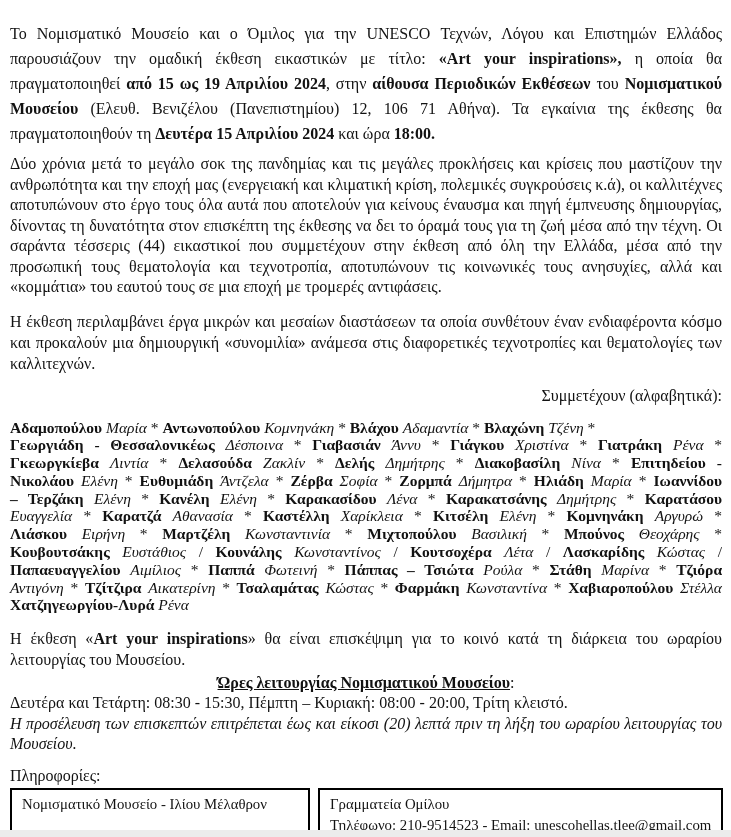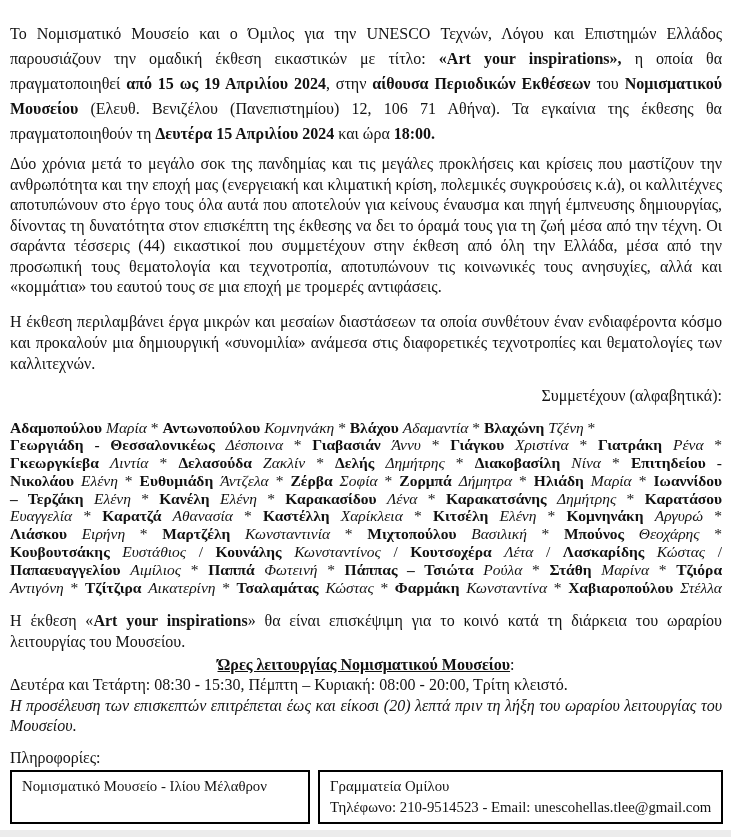--- a/index.html
+++ b/index.html
@@ -63,20 +63,21 @@
     <div class="artist-line short"><span class="rb">Αδαμοπούλου </span><span class="ri">Μαρία</span><span> * </span><span class="rb">Αντωνοπούλου </span><span class="ri">Κομνηνάκη</span><span> * </span><span class="rb">Βλάχου </span><span class="ri">Αδαμαντία</span><span> * </span><span class="rb">Βλαχώνη </span><span class="ri">Τζένη</span><span> *</span></div>
     <div class="artist-line"><span class="rb">Γεωργιάδη - Θεσσαλονικέως </span><span class="ri">Δέσποινα</span><span> * </span><span class="rb">Γιαβασιάν </span><span class="ri">Άννυ</span><span> * </span><span class="rb">Γιάγκου </span><span class="ri">Χριστίνα</span><span> * </span><span class="rb">Γιατράκη </span><span class="ri">Ρένα</span><span> *</span></div>
     <div class="artist-line"><span class="rb">Γκεωργκίεβα </span><span class="ri">Λιντία</span><span> * </span><span class="rb">Δελασούδα </span><span class="ri">Ζακλίν</span><span> * </span><span class="rb">Δελής </span><span class="ri">Δημήτρης</span><span> * </span><span class="rb">Διακοβασίλη </span><span class="ri">Νίνα</span><span> * </span><span class="rb">Επιτηδείου -</span></div>
     <div class="artist-line"><span class="rb">Νικολάου </span><span class="ri">Ελένη</span><span> * </span><span class="rb">Ευθυμιάδη </span><span class="ri">Άντζελα</span><span> * </span><span class="rb">Ζέρβα </span><span class="ri">Σοφία</span><span> * </span><span class="rb">Ζορμπά </span><span class="ri">Δήμητρα</span><span> * </span><span class="rb">Ηλιάδη </span><span class="ri">Μαρία</span><span> * </span><span class="rb">Ιωαννίδου</span></div>
     <div class="artist-line"><span class="rb">– Τερζάκη </span><span class="ri">Ελένη</span><span> * </span><span class="rb">Κανέλη </span><span class="ri">Ελένη</span><span> * </span><span class="rb">Καρακασίδου </span><span class="ri">Λένα</span><span> * </span><span class="rb">Καρακατσάνης </span><span class="ri">Δημήτρης</span><span> * </span><span class="rb">Καρατάσου</span></div>
     <div class="artist-line"><span class="ri">Ευαγγελία</span><span> * </span><span class="rb">Καρατζά </span><span class="ri">Αθανασία</span><span> * </span><span class="rb">Καστέλλη </span><span class="ri">Χαρίκλεια</span><span> * </span><span class="rb">Κιτσέλη </span><span class="ri">Ελένη</span><span> * </span><span class="rb">Κομνηνάκη </span><span class="ri">Αργυρώ</span><span> *</span></div>
     <div class="artist-line"><span class="rb">Λιάσκου </span><span class="ri">Ειρήνη</span><span> * </span><span class="rb">Μαρτζέλη </span><span class="ri">Κωνσταντινία</span><span> * </span><span class="rb">Μιχτοπούλου </span><span class="ri">Βασιλική</span><span> * </span><span class="rb">Μπούνος </span><span class="ri">Θεοχάρης</span><span> *</span></div>
     <div class="artist-line"><span class="rb">Κουβουτσάκης </span><span class="ri">Ευστάθιος</span><span> / </span><span class="rb">Κουνάλης </span><span class="ri">Κωνσταντίνος</span><span> / </span><span class="rb">Κουτσοχέρα </span><span class="ri">Λέτα</span><span> / </span><span class="rb">Λασκαρίδης </span><span class="ri">Κώστας</span><span> /</span></div>
     <div class="artist-line"><span class="rb">Παπαευαγγελίου </span><span class="ri">Αιμίλιος</span><span> * </span><span class="rb">Παππά </span><span class="ri">Φωτεινή</span><span> * </span><span class="rb">Πάππας – Τσιώτα </span><span class="ri">Ρούλα</span><span> * </span><span class="rb">Στάθη </span><span class="ri">Μαρίνα</span><span> * </span><span class="rb">Τζιόρα</span></div>
     <div class="artist-line"><span class="ri">Αντιγόνη</span><span> * </span><span class="rb">Τζίτζιρα </span><span class="ri">Αικατερίνη</span><span> * </span><span class="rb">Τσαλαμάτας </span><span class="ri">Κώστας</span><span> * </span><span class="rb">Φαρμάκη </span><span class="ri">Κωνσταντίνα</span><span> * </span><span class="rb">Χαβιαροπούλου </span><span class="ri">Στέλλα</span></div>
+    <div class="artist-line short"><span class="rb">Χατζηγεωργίου-Λυρά </span><span class="ri">Ρένα</span></div>
   </div>
 
   <p class="para visiting"><span>Η έκθεση «</span><span class="rb">Art your inspirations</span><span>» θα είναι επισκέψιμη για το κοινό κατά τη διάρκεια του ωραρίου λειτουργίας του Μουσείου.</span></p>
 
   <p class="para hours-heading"><span class="rb ru">Ώρες λειτουργίας Νομισματικού Μουσείου</span><span>:</span></p>
 
   <p class="para schedule">Δευτέρα και Τετάρτη: 08:30 - 15:30, Πέμπτη – Κυριακή: 08:00 - 20:00, Τρίτη κλειστό.</p>
 
   <p class="para"><span class="ri">Η προσέλευση των επισκεπτών επιτρέπεται έως και είκοσι (20) λεπτά πριν τη λήξη του ωραρίου λειτουργίας του Μουσείου.</span></p>
 

